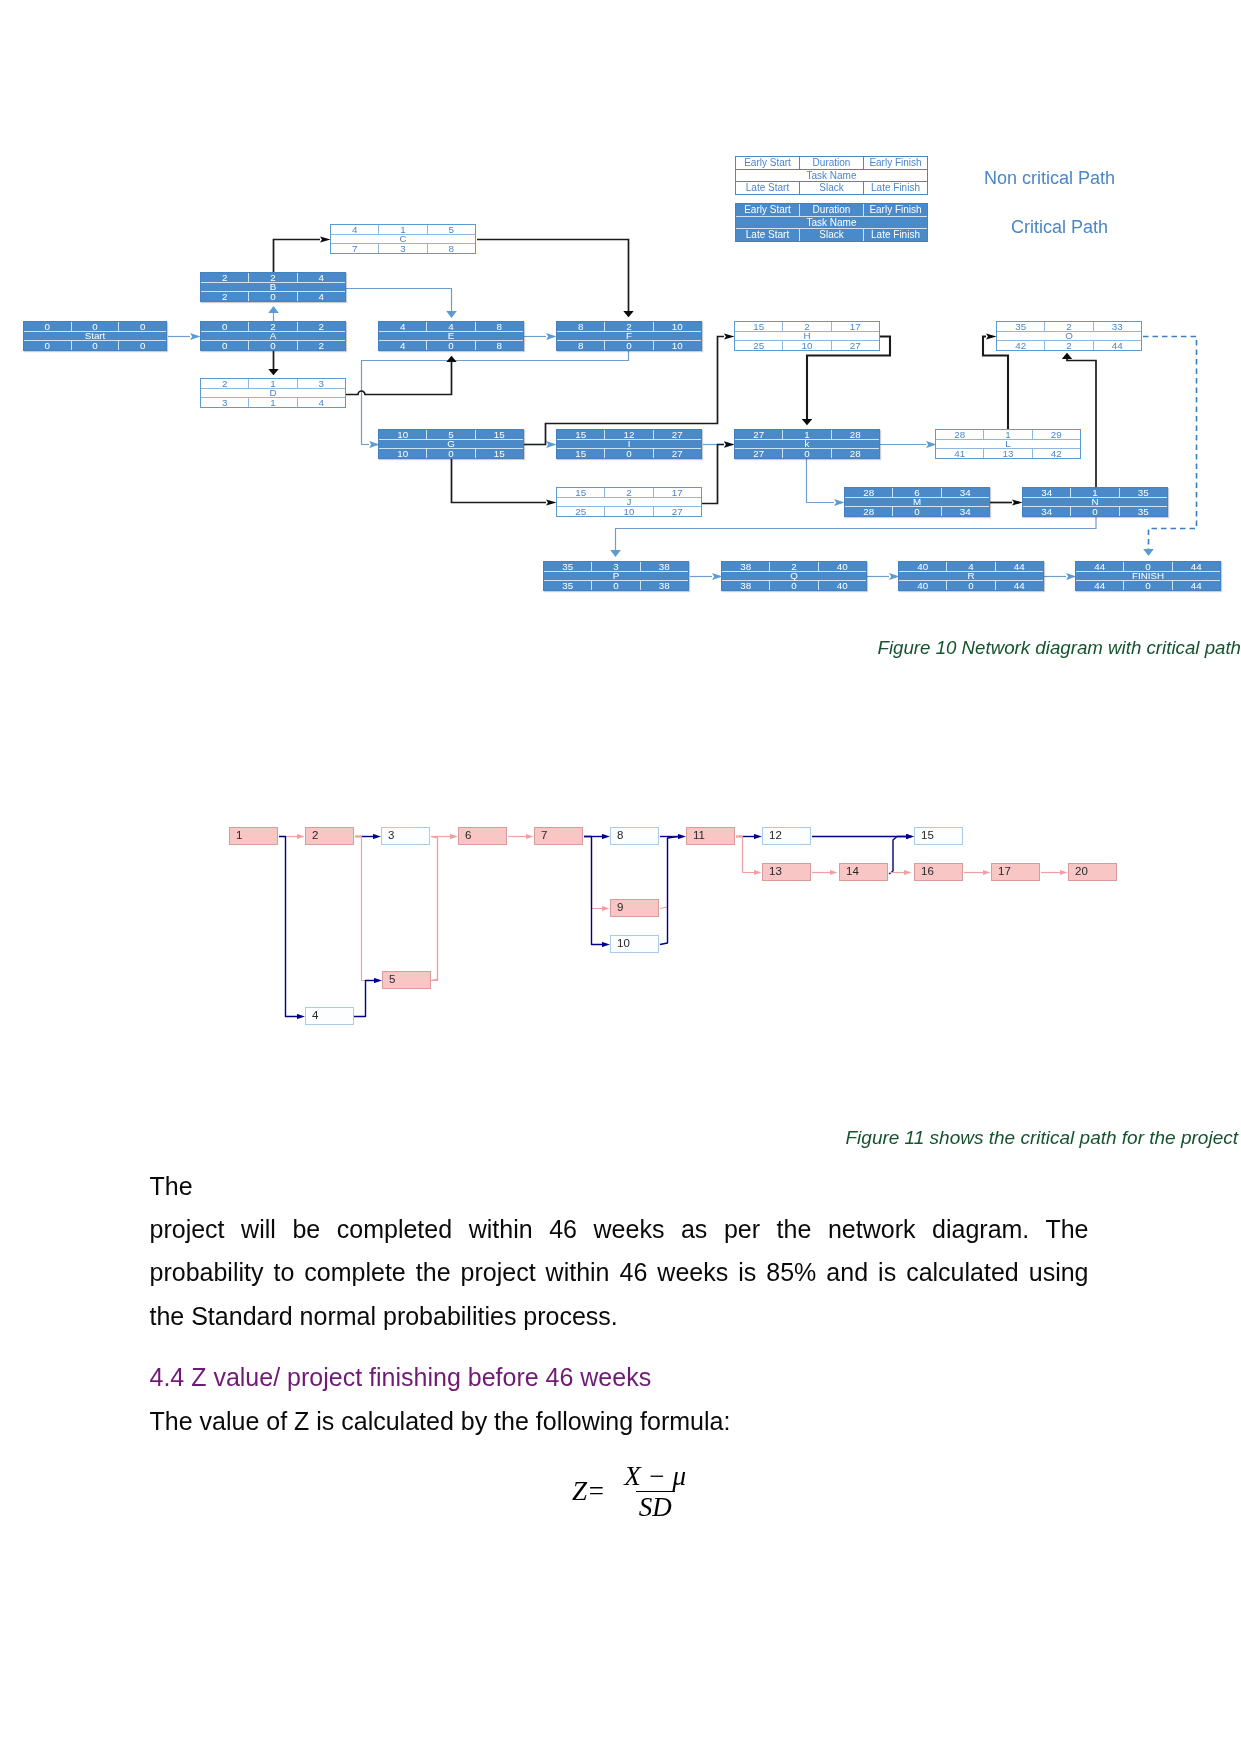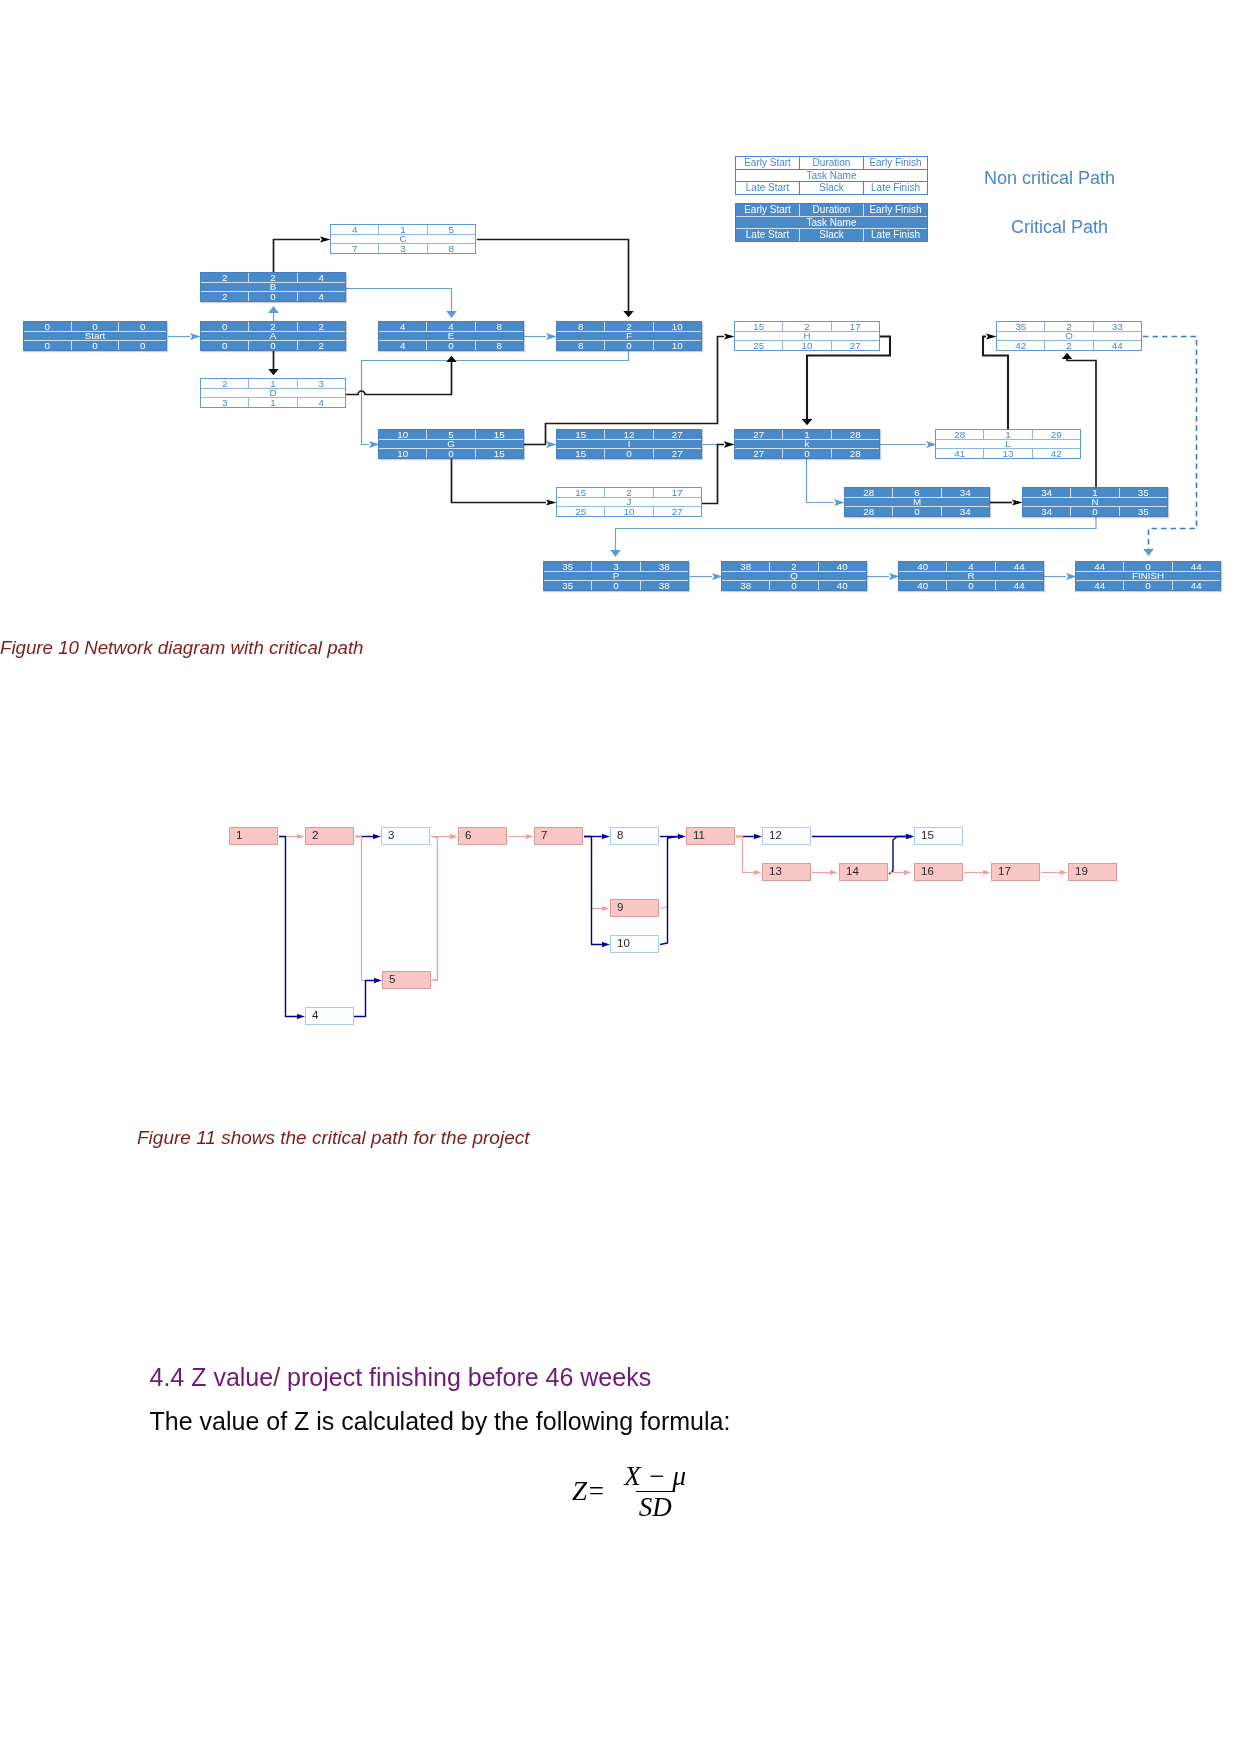--- a/index.html
+++ b/index.html
@@ -38,22 +38,22 @@
   .lgt.nocrit .r1 .c:last-child,.lgt.nocrit .r3 .c:last-child{border-right:none;}
   .lgt.nocrit .r2{box-shadow:inset 0 1px 0 #4a86c8, inset 0 -1px 0 #4a86c8;}
   .lgt.crit{background:#4a8ac9;border:1px solid #4581c0;color:#fff;}
   .lgt.crit .r1 .c,.lgt.crit .r3 .c{border-right:1px solid #cfe1f3;}
   .lgt.crit .r1 .c:last-child,.lgt.crit .r3 .c:last-child{border-right:none;}
   .lgt.crit .r2{box-shadow:inset 0 1px 0 #cfe1f3, inset 0 -1px 0 #cfe1f3;}
   .lglabel{position:absolute;font-size:18px;color:#4a86c8;font-weight:400;
            z-index:5;line-height:1;}
 
   
-  .cap{position:absolute;text-align:left;font-style:italic;font-size:18.7px;
-       color:#7f1d1d;width:100%;left:0;line-height:22px;}
+  .cap{position:absolute;text-align:right;font-style:italic;font-size:18.7px;
+       color:#14532d;width:100%;left:0;line-height:22px;}
 
   
   #fig11{position:absolute;left:0;top:790px;width:1241px;height:280px;}
   #fig11 svg{position:absolute;left:0;top:0;width:1241px;height:280px;}
   .cpn{position:absolute;box-sizing:border-box;display:flex;align-items:center;
        font-size:11.5px;color:#262626;z-index:5;padding-left:6px;line-height:1;}
   .cpn.crit{background:#f9c6c6;border:1px solid #d99a9a;}
   .cpn.nocrit{background:#fcfeff;border:1px solid #a8cbe8;}
 
   
@@ -539,26 +539,30 @@
 <div class="cpn nocrit" style="left:914px;top:37px;width:49px;height:18px">
         <span>15</span>
       </div>
 <div class="cpn crit" style="left:914px;top:73px;width:49px;height:18px">
         <span>16</span>
       </div>
 <div class="cpn crit" style="left:991px;top:73px;width:49px;height:18px">
         <span>17</span>
       </div>
 <div class="cpn crit" style="left:1068px;top:73px;width:49px;height:18px">
-        <span>19</span>
+        <span>20</span>
       </div>
 </div>
 
 <div class="cap" style="top:1127px;left:137px;width:1101px;font-size:19px">Figure 11 shows the critical path for the project</div>
 
+<div class="para" style="top:1165px">
+<span>The</span><br>
+<span>project will be completed within 46 weeks as per the network diagram. The probability to complete the project within 46 weeks is 85% and is calculated using the Standard normal probabilities process.</span>
+</div>
 
 <div class="h4" style="top:1360px">4.4 Z value/ project finishing before 46 weeks</div>
 
 <div class="para left" style="top:1400px">The value of Z is calculated by the following formula:</div>
 
 <div class="formula" style="left:572px;top:1462px">
  <span class="flhs">Z=</span>
  <span class="ffrac">
   <span class="fnum">X − μ</span>
   <span class="fden">SD</span>

